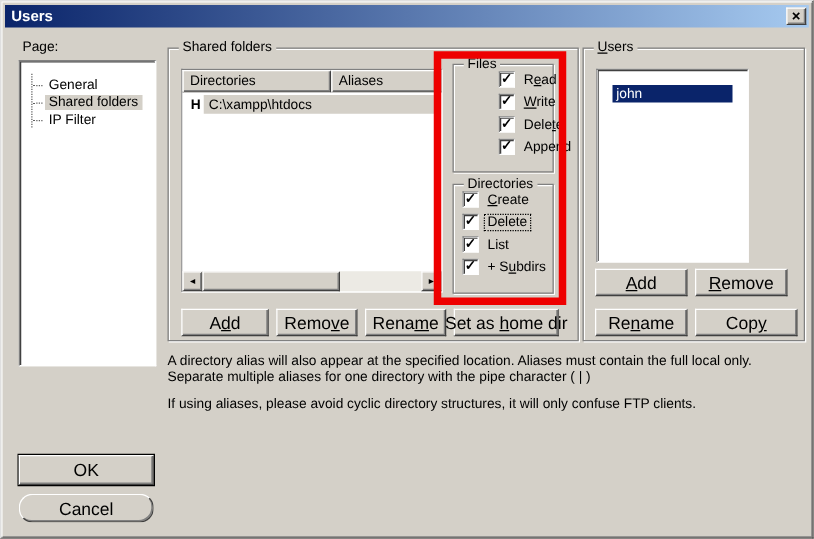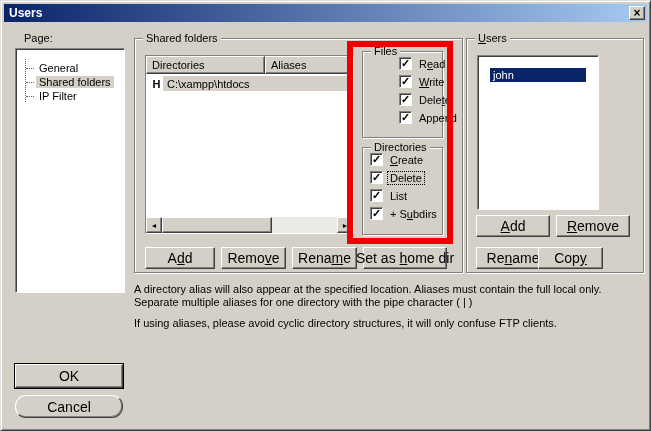--- a/index.html
+++ b/index.html
@@ -35,21 +35,21 @@
   }
 
   .groupbox { position:absolute; border:1px solid #808080; box-shadow: inset 1px 1px 0 #ffffff, 1px 1px 0 #ffffff; }
   .gb-label { position:absolute; top:-7px; left:8px; background:var(--dialog-bg); padding:0 3px; font-size:11px; white-space:nowrap; }
 
   .btn { position:absolute; display:flex; align-items:center; justify-content:center; font-size:14px; cursor:default; white-space:nowrap; }
   .btn.default { box-shadow: 0 0 0 1px #000, inset -1px -1px 0 #808080; }
   u { text-decoration:underline; }
 
   
-  .page-label { position:absolute; left:20px; top:10px; }
+  .page-label { position:absolute; left:14px; top:10px; }
   .tree { position:absolute; left:11px; top:26px; width:110px; height:245px; padding-top:12px; }
   .tree::before { content:""; position:absolute; left:9px; top:10px; height:43px; border-left:1px dotted #606060; }
   .tree-item { display:flex; align-items:center; height:14px; }
   .stub { width:8px; margin-left:10px; border-top:1px dotted #606060; }
   .tree-item .tlabel { margin-left:2px; padding:0 3px; white-space:nowrap; }
   .tree-item.selected .tlabel { background:var(--dialog-bg); }
 
   
   .listview { position:absolute; left:10px; top:16px; width:209px; height:179px; display:flex; flex-direction:column; }
   .lv-header { display:flex; height:18px; flex:0 0 18px; }
@@ -230,21 +230,21 @@
 
       <div class="btn raised" style="left:9px; top:176px; width:74px; height:22px;">
         <span><u>A</u>dd</span>
       </div>
       <div class="btn raised" style="left:89px; top:176px; width:74px; height:22px;">
         <span><u>R</u>emove</span>
       </div>
       <div class="btn raised" style="left:9px; top:208px; width:74px; height:22px;">
         <span>Re<u>n</u>ame</span>
       </div>
-      <div class="btn raised" style="left:71px; top:208px; width:65px; height:22px;">
+      <div class="btn raised" style="left:89px; top:208px; width:82px; height:22px;">
         <span>Cop<u>y</u></span>
       </div>
     </div>
 
     <div class="notes">
       <div class="p1">A directory alias will also appear at the specified location. Aliases must contain the full local only. Separate multiple aliases for one directory with the pipe character ( | )</div>
       <div class="p2">If using aliases, please avoid cyclic directory structures, it will only confuse FTP clients.</div>
     </div>
 
     <div class="annotation"></div>

